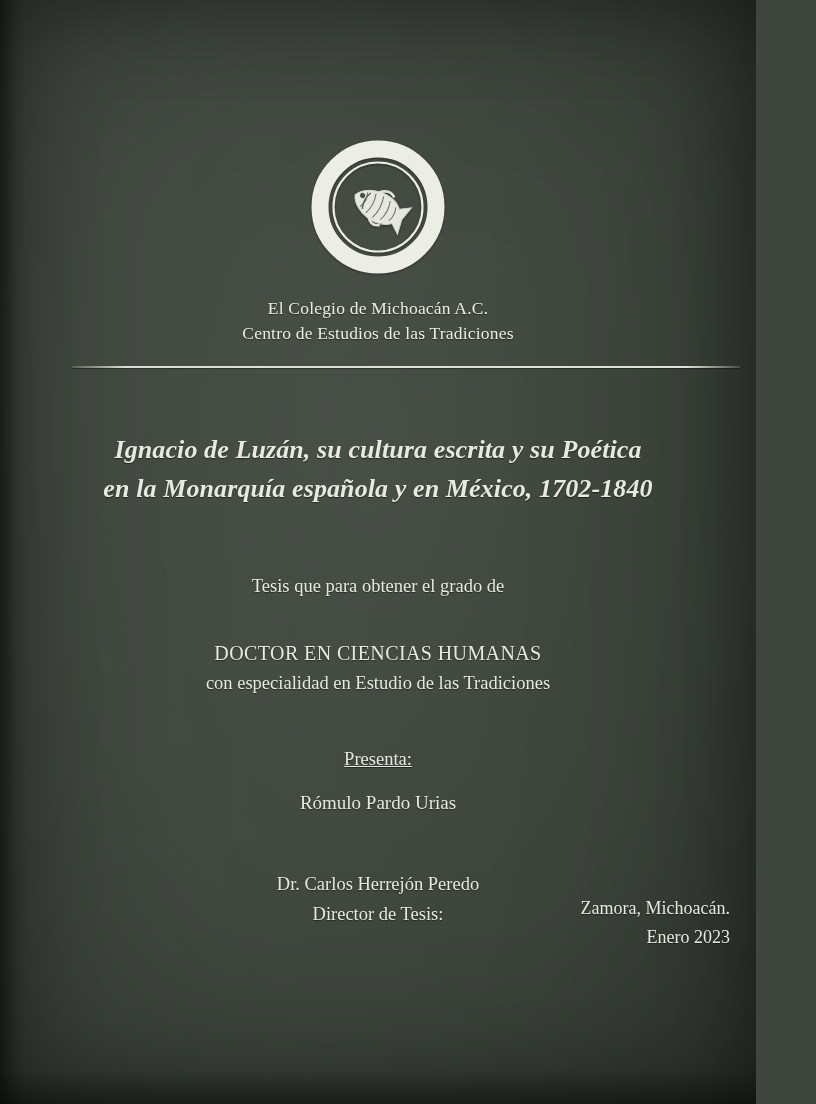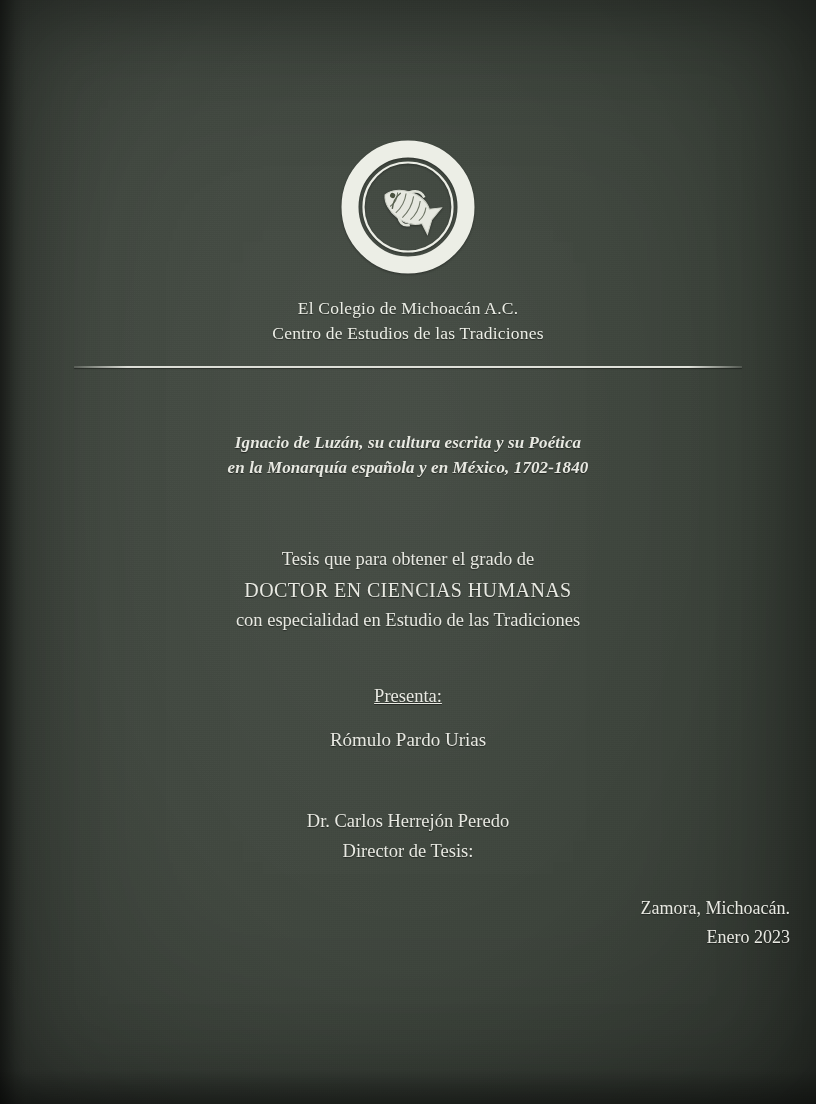--- a/index.html
+++ b/index.html
@@ -10,21 +10,21 @@
     width: 816px;
     height: 1104px;
     overflow: hidden;
     font-family: "Liberation Serif", serif;
     background: #3f463e;
   }
 
   
   .cover {
     position: relative;
-    width: 816px;
+    width: 756px;
     height: 1104px;
     box-sizing: border-box;
     background:
       radial-gradient(ellipse at 50% 40%, rgba(255,255,255,0.035) 0%, rgba(0,0,0,0.0) 55%, rgba(0,0,0,0.18) 100%),
       linear-gradient(100deg, #464d45 0%, #434a42 22%, #40473f 48%, #3d443c 72%, #3a4139 100%);
     color: #e8e9e2;
     overflow: hidden;
   }
 
   
@@ -99,37 +99,38 @@
     height: 2px;
     background: linear-gradient(90deg, rgba(232,233,226,0.15) 0%, rgba(232,233,226,0.92) 8%, rgba(232,233,226,0.95) 92%, rgba(232,233,226,0.15) 100%);
     box-shadow: 0 1px 1px rgba(0,0,0,0.35);
   }
 
   
   .title {
     margin-top: 62px;
     font-style: italic;
     font-weight: bold;
-    font-size: 17px;
+    font-size: 26px;
     line-height: 1.5;
     letter-spacing: 0.1px;
     text-shadow: 0 1px 1px rgba(0,0,0,0.5);
   }
   .title div { white-space: nowrap; }
 
   
   .degree {
     margin-top: 64px;
     font-size: 18.5px;
     line-height: 1.6;
     text-shadow: 0 1px 1px rgba(0,0,0,0.45);
   }
   .degree .deg-name {
     font-size: 20px;
     letter-spacing: 0.4px;
+    margin-top: 36px;
   }
 
   .presenta {
     margin-top: 50px;
     font-size: 18.5px;
     text-shadow: 0 1px 1px rgba(0,0,0,0.45);
     text-decoration: underline;
   }
   .author {
     margin-top: 22px;

